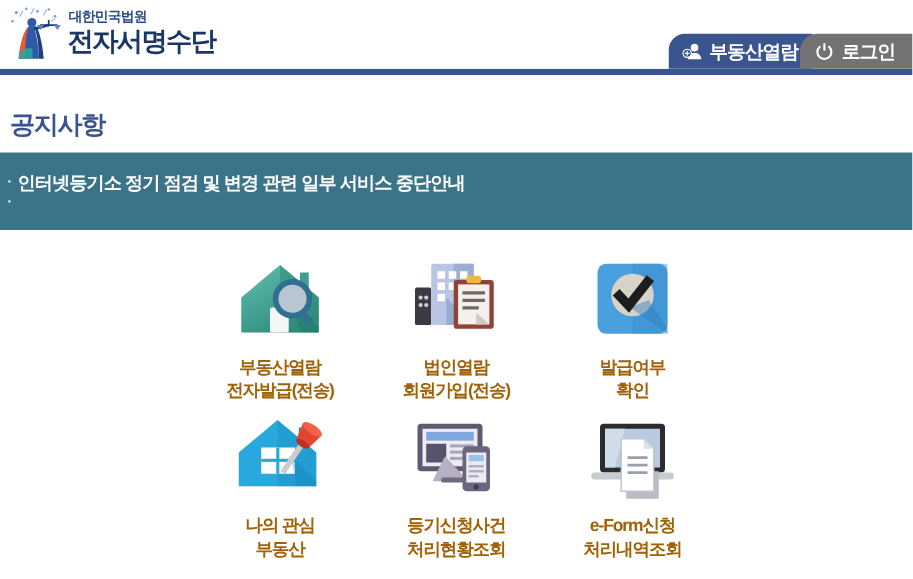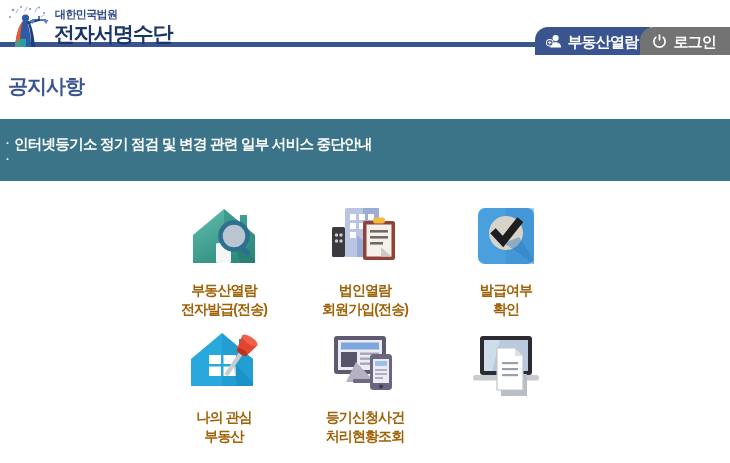--- a/index.html
+++ b/index.html
@@ -6,21 +6,21 @@
   html, body {
     width: 730px; height: 463px;
     background: #ffffff;
     font-family: "Liberation Sans", "DejaVu Sans", sans-serif;
     overflow: hidden;
   }
 
   
   .header {
     position: relative;
-    height: 42px;
+    height: 55px;
     background: #ffffff;
   }
   .brand {
     position: absolute;
     left: 6px; top: 3px;
     display: flex; align-items: center; gap: 4px;
   }
   .emblem { width: 44px; height: 46px; display: block; }
   .brand-text { display: flex; flex-direction: column; justify-content: center; line-height: 1; }
   .brand-sub {
@@ -58,21 +58,21 @@
     letter-spacing: -0.8px; line-height: 1;
   }
   .nav-icon { display: block; width: 17px; height: 17px; flex: none; }
 
   .header-rule {
     height: 5px; width: 100%;
     background: #3a5490;
   }
 
   
-  .page-title-wrap { padding: 26px 8px 0 8px; height: 72px; }
+  .page-title-wrap { padding: 26px 8px 0 8px; height: 62px; }
   .page-title {
     font-size: 20px; font-weight: bold;
     color: #3a5490; letter-spacing: -1px;
   }
 
   
   .notice-bar {
     width: 100%;
     background: #3b7488;
     padding: 14px 0 14px 6px;
@@ -355,15 +355,17 @@
           <path d="M34 50 L60 50 L60 72 L34 72 Z" fill="#b9bdc4"></path>
           <path d="M30 24 L48 24 L56 32 L56 66 L30 66 Z" fill="#ffffff" stroke="#c2c6cc" stroke-width="1.2"></path>
           <path d="M48 24 L56 32 L48 32 Z" fill="#dcdfe4"></path>
           <g fill="#9aa0a8">
             <rect x="35" y="38" width="16" height="2.2"></rect>
             <rect x="35" y="44" width="16" height="2.2"></rect>
             <rect x="35" y="50" width="16" height="2.2"></rect>
           </g>
         </svg>
       </span>
+      <span class="service-label">e-Form신청
+처리내역조회</span>
     </div>
   </div>
 </div>
 
 </body></html>

